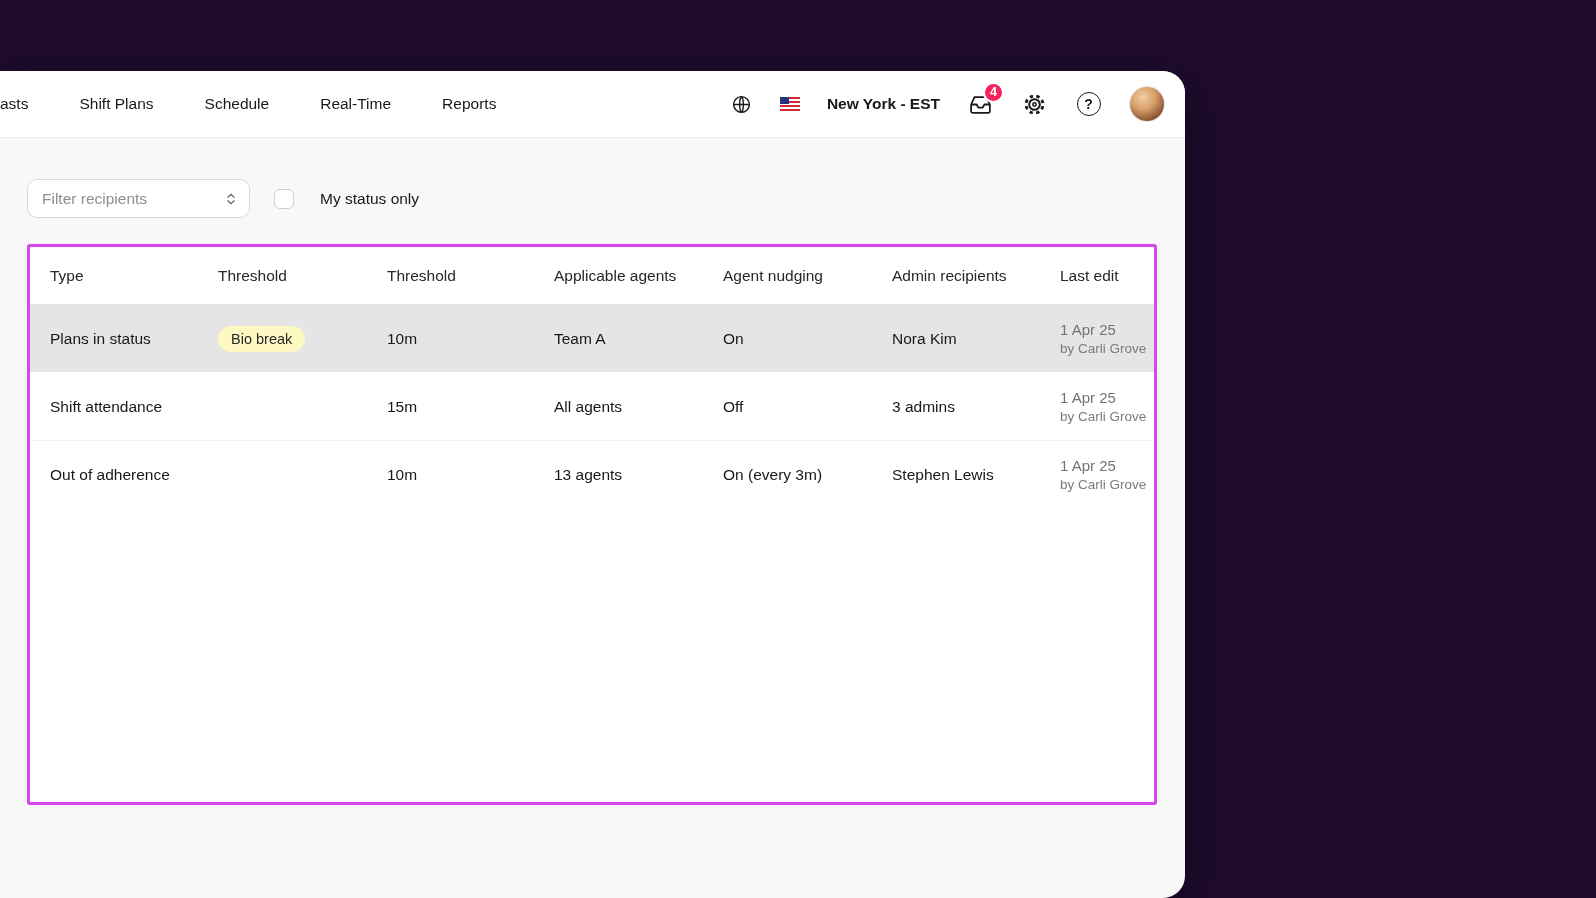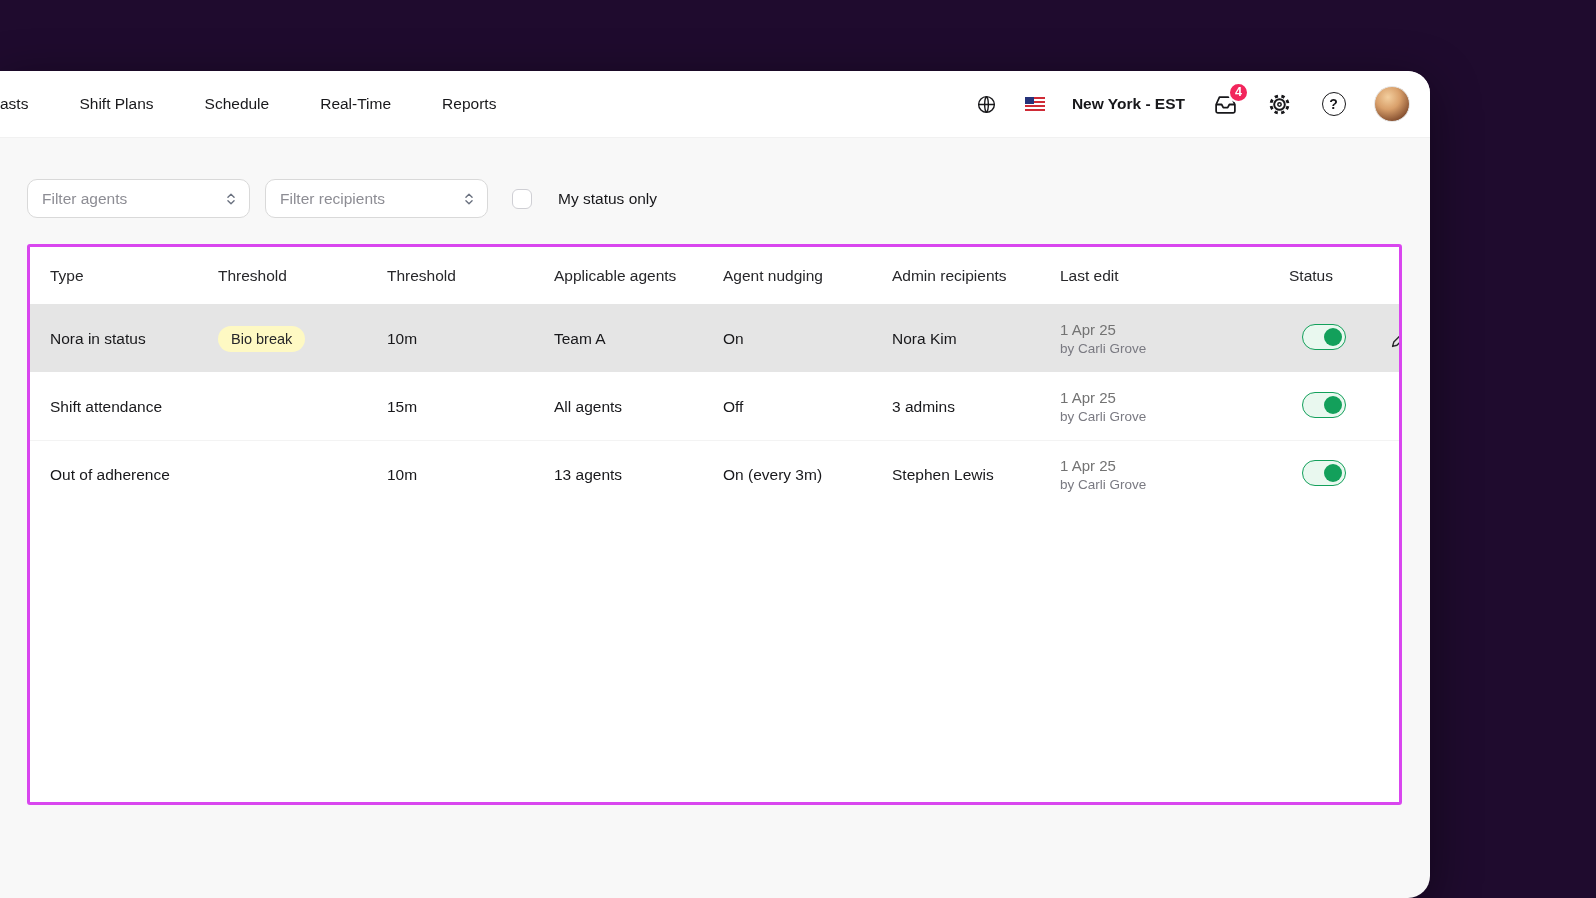--- a/index.html
+++ b/index.html
@@ -4,21 +4,21 @@
 <style>
   * { box-sizing: border-box; }
   html,body { margin:0; padding:0; }
   body {
     width:1596px; height:898px; overflow:hidden; position:relative;
     background:#1f0b2e;
     font-family:"Liberation Sans", sans-serif;
     -webkit-font-smoothing:antialiased;
   }
   .window {
-    position:absolute; left:0; top:71px; width:1430px; height:827px;
+    position:absolute; left:0; top:71px; width:1185px; height:827px;
     background:#f8f8f8; border-radius:0 22px 22px 0; overflow:hidden;
     box-shadow:0 12px 50px rgba(0,0,0,.45);
   }
   
   .topnav {
     height:67px; background:#fff; border-bottom:1px solid #f1f1f1;
     display:flex; align-items:center; justify-content:space-between;
     padding:0 20px 0 0; border-radius:0 22px 0 0;
   }
   .nav-left { display:flex; align-items:center; gap:51px; font-size:15.5px; color:#18181b; }
@@ -131,28 +131,20 @@
         <span class="help">?</span>
       </div>
       <div class="avatar"></div>
     </div>
   </header>
 
   <main class="content">
 
     <div class="filters">
       <div class="select">
-        <span>Filter agents</span>
-        <span style="display:flex;">
-          <svg width="14" height="14" viewBox="0 0 16 16" fill="none" stroke="#6b7280" stroke-width="1.6" stroke-linecap="round" stroke-linejoin="round">
-              <path d="M4.5 6L8 2.6 11.5 6M4.5 10L8 13.4 11.5 10"></path>
-            </svg>
-        </span>
-      </div>
-      <div class="select">
         <span>Filter recipients</span>
         <span style="display:flex;">
           <svg width="14" height="14" viewBox="0 0 16 16" fill="none" stroke="#6b7280" stroke-width="1.6" stroke-linecap="round" stroke-linejoin="round">
               <path d="M4.5 6L8 2.6 11.5 6M4.5 10L8 13.4 11.5 10"></path>
             </svg>
         </span>
       </div>
       <span class="checkbox"></span>
       <span class="cb-label">My status only</span>
     </div>
@@ -164,21 +156,21 @@
           <div class="cell h c3">Threshold</div>
           <div class="cell h c4">Applicable agents</div>
           <div class="cell h c5">Agent nudging</div>
           <div class="cell h c6">Admin recipients</div>
           <div class="cell h c7">Last edit</div>
           <div class="cell h c8">Status</div>
           <div class="cell h c9"></div>
         </div>
       <div id="tbody">
   <div class="trow hl">
-    <div class="cell c1">Nora in status</div>
+    <div class="cell c1">Plans in status</div>
     <div class="cell c2">
       <span class="pill">Bio break</span>
     </div>
     <div class="cell c3">10m</div>
     <div class="cell c4">Team A</div>
     <div class="cell c5">On</div>
     <div class="cell c6">Nora Kim</div>
     <div class="cell c7 lastedit">
       <span class="le-date">1 Apr 25</span>
       <span class="le-by">by Carli Grove</span>

